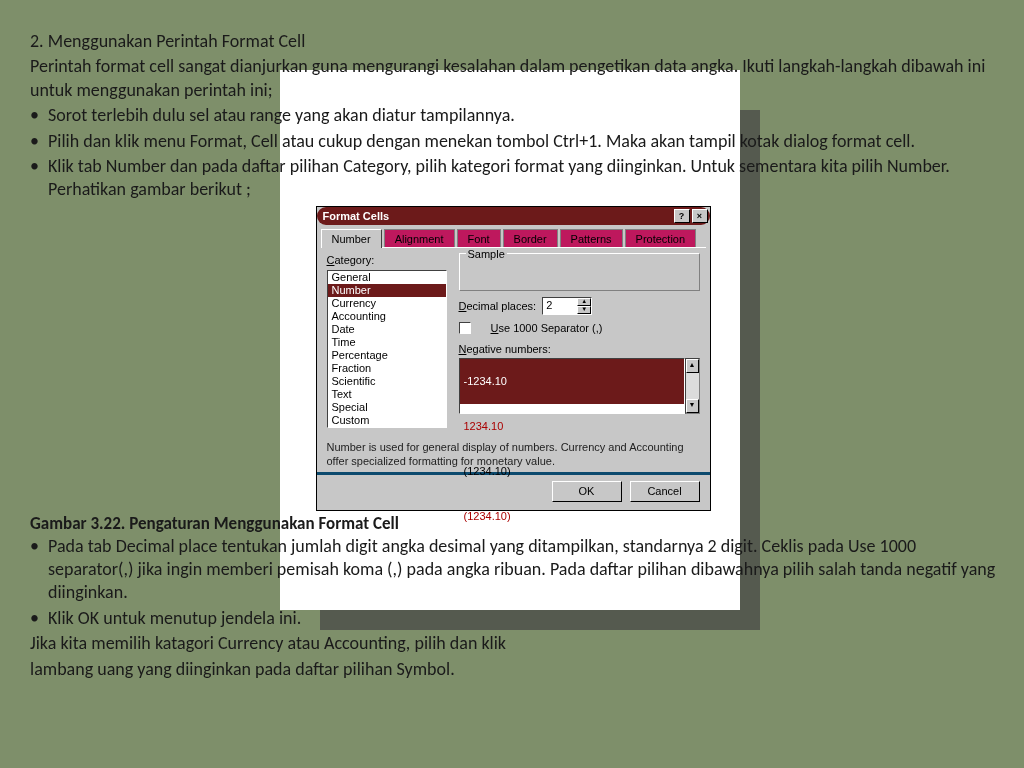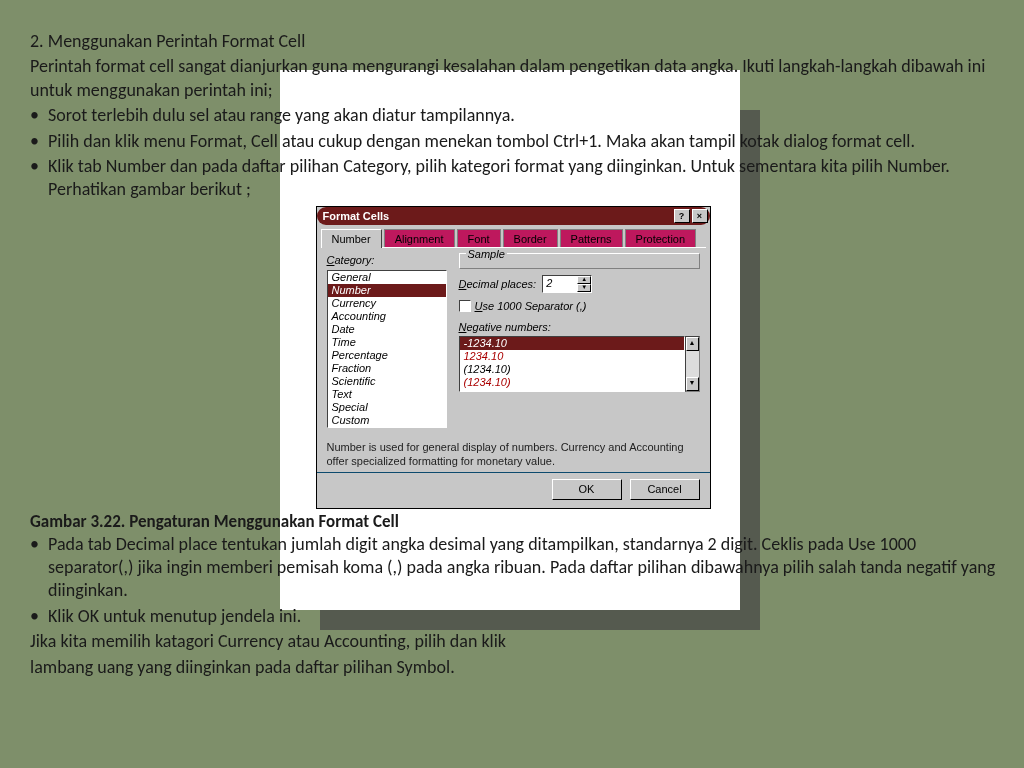--- a/index.html
+++ b/index.html
@@ -98,21 +98,20 @@
   .tabs-line {
     border-top: 1px solid #fff;
     margin: 0 4px;
     position: relative;
     top: -1px;
   }
   .body {
     padding: 4px 10px 6px 10px;
     display: flex;
     gap: 12px;
-    font-style: italic;
   }
   .col-left { width: 120px; }
   .col-right { flex: 1; }
   .label { display: block; margin-bottom: 2px; }
   .ul { text-decoration: underline; }
   .listbox {
     border: 1px solid #808080;
     border-top-color: #404040; border-left-color: #404040;
     border-right-color: #fff; border-bottom-color: #fff;
     background: #fff;
@@ -121,21 +120,21 @@
   }
   .listbox .item { padding: 0 4px; line-height: 13px; white-space: nowrap; }
   .listbox .item.sel { background: #6c1a1a; color: #fff; }
   .fieldrow { display: flex; align-items: center; gap: 6px; margin: 6px 0; }
   .group {
     border: 1px solid #808080;
     border-top-color: #fff; border-left-color: #fff;
     padding: 0 6px 6px 6px;
     position: relative;
     margin-bottom: 4px;
-    height: 16px;
+    height: 38px;
   }
   .group-title {
     position: relative;
     top: -7px;
     background: #c7c7c7;
     padding: 0 2px;
     font-size: 11px;
   }
   .numinput {
     width: 50px;
@@ -146,21 +145,21 @@
     background: #fff;
   }
   .numinput .v { flex: 1; padding: 0 3px; line-height: 15px; }
   .numinput .spins { width: 14px; display: flex; flex-direction: column; }
   .numinput .spin {
     height: 8px; background: #c7c7c7;
     border: 1px solid #000;
     border-top-color: #fff; border-left-color: #fff;
     font-size: 6px; line-height: 5px; text-align: center;
   }
-  .checkbox { display: flex; align-items: center; gap: 4px; margin: 4px 0 6px; }
+  .checkbox { display: flex; align-items: center; gap: 20px; margin: 4px 0 6px; }
   .checkbox .box {
     width: 12px; height: 12px;
     background: #fff;
     border: 1px solid #808080;
     border-top-color: #404040; border-left-color: #404040;
     border-right-color: #fff; border-bottom-color: #fff;
   }
   .neglist-wrap { display: flex; }
   .neglist {
     flex: 1;
@@ -178,34 +177,34 @@
     display: flex; flex-direction: column;
   }
   .scrollbar .btn {
     height: 14px;
     background: #c7c7c7;
     border: 1px solid #000;
     border-top-color: #fff; border-left-color: #fff;
     font-size: 7px; text-align: center; line-height: 10px;
   }
   .scrollbar .track { flex: 1; }
-  .neglist .item { padding: 0 4px; line-height: 13px; }
+  .neglist .item { padding: 16px 4px; line-height: 13px; }
   .neglist .item.sel { background: #6c1a1a; color: #fff; }
   .neglist .item.red { color: #a00; }
   .hint {
     padding: 6px 10px 4px;
     font-size: 11px;
     color: #222;
   }
   .dlg-buttons {
     display: flex;
     justify-content: flex-end;
     gap: 8px;
     padding: 6px 10px 8px;
-    border-top: 1px solid #0c4a6e;
+    border-top: 3px solid #0c4a6e;
   }
   .btn3d {
     min-width: 70px;
     padding: 2px 10px;
     background: #c7c7c7;
     border: 1px solid #000;
     border-top-color: #fff; border-left-color: #fff;
     text-align: center;
     font-size: 11px;
   }

